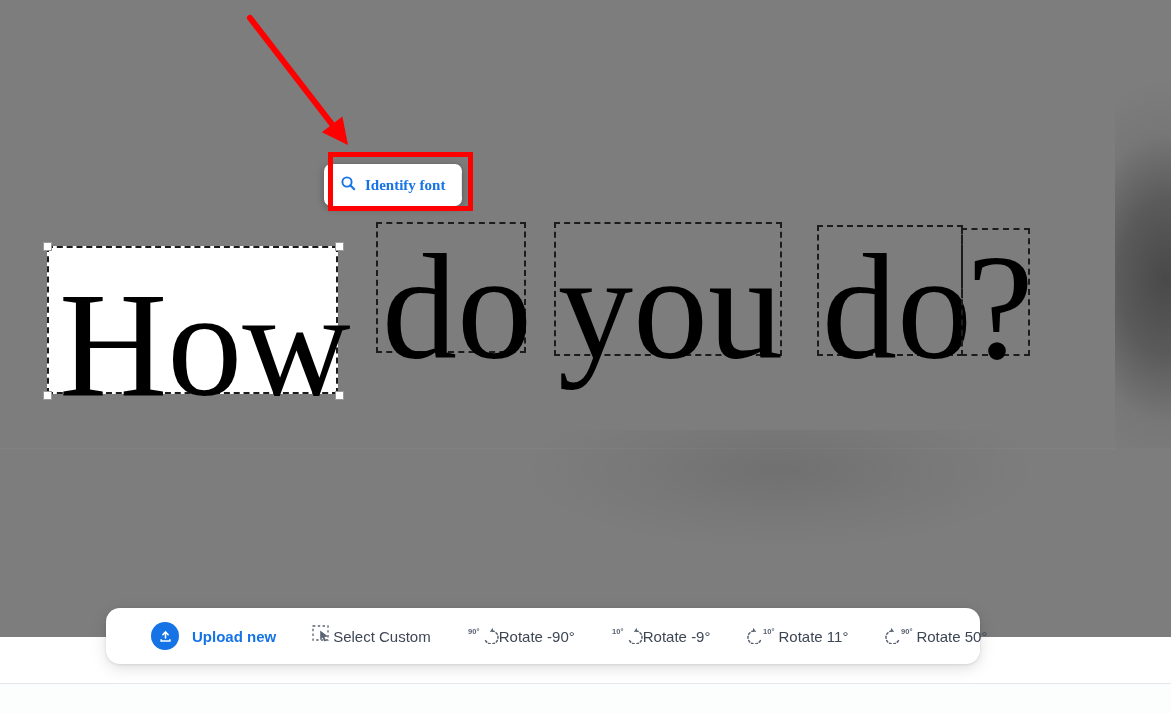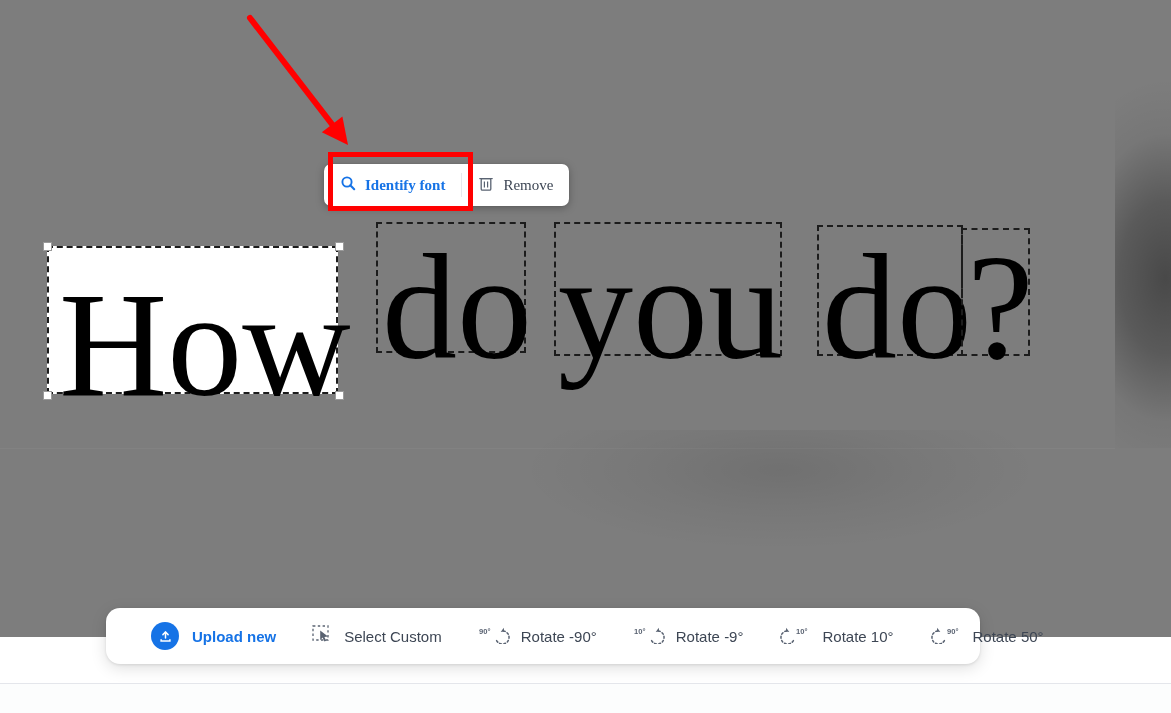--- a/index.html
+++ b/index.html
@@ -144,21 +144,20 @@
     background: #ffffff;
     border-radius: 14px;
     display: flex;
     align-items: center;
     box-shadow: 0 4px 16px rgba(0,0,0,0.13), 0 1px 3px rgba(0,0,0,0.10);
     padding: 0 22px;
   }
   .bt-item {
     display: flex;
     align-items: center;
-    gap: 11px;
     padding: 0 18px;
     font-size: 15px;
     color: #3d4654;
     cursor: pointer;
     white-space: nowrap;
     background: transparent;
     border: none;
     font-family: "Liberation Sans", sans-serif;
   }
   .bt-item.accent { color: #1673e6; font-weight: 700; gap: 13px; padding-left: 23px; }
@@ -218,31 +217,20 @@
     <button class="ctx-btn primary">
       <span class="icon">
         <svg width="16" height="16" viewBox="0 0 16 16" fill="none">
           <circle cx="7" cy="7" r="4.6" stroke="#1673e6" stroke-width="1.9"></circle>
           <line x1="10.3" y1="10.3" x2="14.2" y2="14.2" stroke="#1673e6" stroke-width="2.1" stroke-linecap="round"></line>
         </svg>
       </span>
       <span>Identify font</span>
     </button>
     <div class="ctx-sep"></div>
-    <button class="ctx-btn neutral">
-      <span class="icon">
-        <svg width="16" height="17" viewBox="0 0 16 17" fill="none">
-          <rect x="3.2" y="3.6" width="9.6" height="11.6" rx="1.2" stroke="#5a6372" stroke-width="1.3"></rect>
-          <line x1="1.8" y1="3.6" x2="14.2" y2="3.6" stroke="#5a6372" stroke-width="1.3" stroke-linecap="round"></line>
-          <line x1="6.4" y1="6.4" x2="6.4" y2="12.6" stroke="#5a6372" stroke-width="1.2"></line>
-          <line x1="9.6" y1="6.4" x2="9.6" y2="12.6" stroke="#5a6372" stroke-width="1.2"></line>
-        </svg>
-      </span>
-      <span>Remove</span>
-    </button>
   </div>
 
   <div class="red-box"></div>
 
   <svg class="red-arrow" viewBox="0 0 1171 713">
     <line id="anno-line" stroke="#ff0000" stroke-width="6" stroke-linecap="round" x1="250" y1="18" x2="337.61444315744535" y2="131.5411661326077"></line>
     <polygon id="anno-head" fill="#ff0000" points="348,145 321.8241577539693,132.35779755300067 342.4082566099811,116.47400473497586"></polygon>
   </svg>
 
   <div class="bottom-toolbar" id="bottom-toolbar">
@@ -292,21 +280,21 @@
       <div class="bt-sep"></div>
       <button class="bt-item">
         <span class="rot-icon">
     <svg width="32" height="19" viewBox="0 0 32 19" fill="none">
       <g transform="translate(2,1.5)">
               <path d="M5.6 4.4 A6.6 6.6 0 1 0 12.6 13.6" stroke="#5a6372" stroke-width="1.5" fill="none" stroke-linecap="round" stroke-dasharray="1.9 2.2"></path>
        <path d="M5.2 1.2 L4.8 4.9 L8.3 5.4 Z" fill="#5a6372"></path>
             </g>
       <text x="17" y="8.6" font-family="Liberation Sans, sans-serif" font-size="7.6" font-weight="700" fill="#5a6372">10°</text>
     </svg></span>
-        <span>Rotate 10°</span>
+        <span>Rotate 11°</span>
       </button>
       <div class="bt-sep"></div>
       <button class="bt-item">
         <span class="rot-icon">
     <svg width="32" height="19" viewBox="0 0 32 19" fill="none">
       <g transform="translate(2,1.5)">
               <path d="M5.6 4.4 A6.6 6.6 0 1 0 12.6 13.6" stroke="#5a6372" stroke-width="1.5" fill="none" stroke-linecap="round" stroke-dasharray="1.9 2.2"></path>
        <path d="M5.2 1.2 L4.8 4.9 L8.3 5.4 Z" fill="#5a6372"></path>
             </g>
       <text x="17" y="8.6" font-family="Liberation Sans, sans-serif" font-size="7.6" font-weight="700" fill="#5a6372">90°</text>

